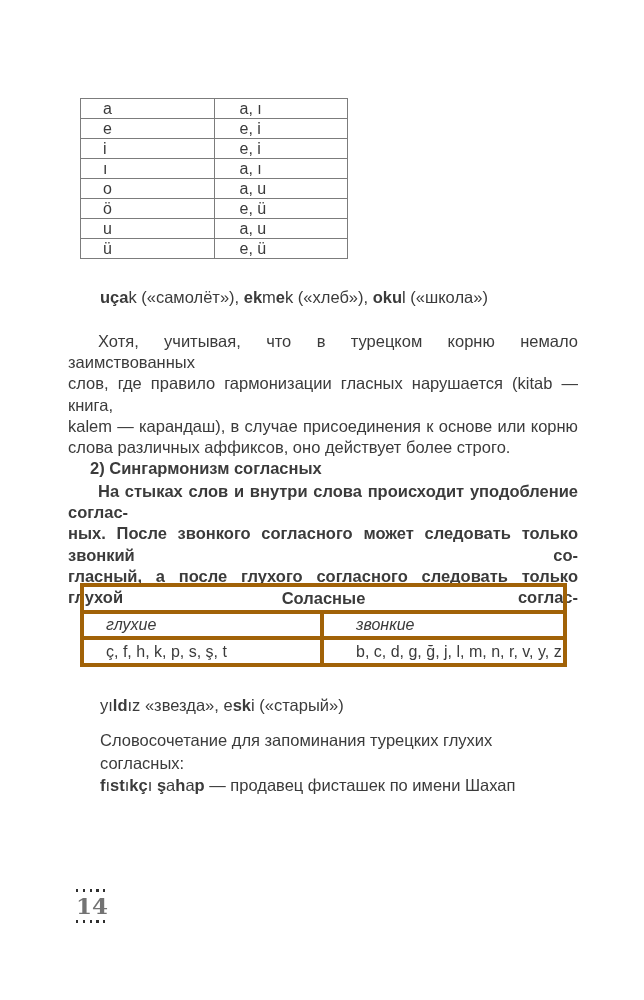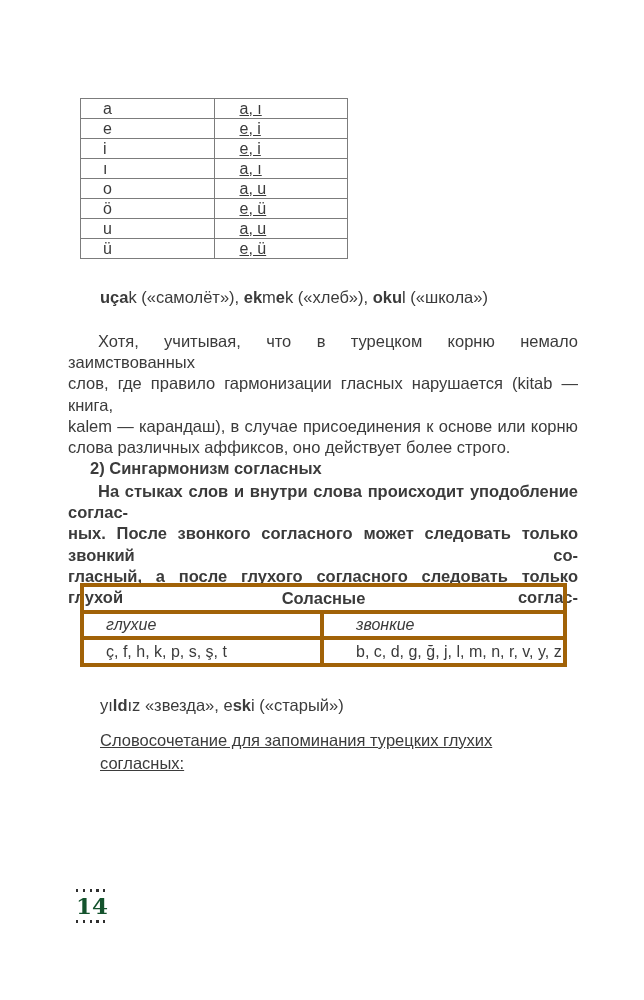--- a/index.html
+++ b/index.html
@@ -8,21 +8,21 @@
     background:#ffffff; overflow:hidden;
     font-family:"Liberation Sans", sans-serif; color:#3b3b3b;
   }
   .b { font-weight:bold; }
 
   
   table.vowel { position:absolute; left:80px; top:98px; width:268px;
     border-collapse:collapse; table-layout:fixed; }
   table.vowel td { border:1px solid #7c7c7c; height:19px; font-size:16px;
     color:#3b3b3b; padding:0 0 0 22px; vertical-align:middle; }
-  table.vowel td.c2 { padding-left:25px;text-decoration:underline; }
+  table.vowel td.c2 { padding-left:25px; }
 
   
   .example { position:absolute; left:100px; font-size:16.5px; white-space:nowrap; }
 
   
   .para { position:absolute; left:68px; width:510px; font-size:16.5px;
     line-height:21.2px; }
   .para .line.just { text-align:justify; text-align-last:justify; }
   .para .line.first { text-indent:30px; }
   .heading { position:absolute; left:60px; width:510px; font-size:16.5px;
@@ -36,29 +36,29 @@
   table.consonant th.title { height:21px; font-size:16.5px; font-weight:bold;
     text-align:center; }
   table.consonant td.hdr { height:20px; font-style:italic; }
   table.consonant td.dat { height:21px; }
   table.consonant col.c1 { width:240px; }
   table.consonant td.p1 { padding-left:22px; }
   table.consonant td.p2 { padding-left:32px; }
 
   
   .mnemonic { position:absolute; left:100px; top:729px; width:478px;
-    font-size:16.5px; line-height:22.5px;text-decoration:underline; }
+    font-size:16.5px; line-height:22.5px; }
 
   
   .pagenum { position:absolute; left:75px; top:888px; width:34px;
     display:flex; flex-direction:column; align-items:center; }
   .dotrow { width:32px; height:3px; margin:1px 0;
     background:repeating-linear-gradient(90deg,#2f2f2f 0 2.2px,transparent 2.2px 6.8px); }
   .num { font-family:"DejaVu Serif", serif; font-weight:bold; font-size:23px;
-    color:#14532d; line-height:26px; }
+    color:#737373; line-height:26px; }
 </style>
 </head>
 <body>
 
 <div class="page">
 
   <table class="vowel">
     <tbody>
       <tr>
         <td class="c1">a</td>
@@ -129,20 +129,21 @@
         <td class="dat p1">ç, f, h, k, p, s, ş, t</td>
         <td class="dat p2">b, c, d, g, ğ, j, l, m, n, r, v, y, z</td>
       </tr>
     </tbody>
   </table>
 
   <div class="example" style="top:696px;"><span>yı</span><span class="b">ld</span><span>ız</span><span> «звезда», </span><span>e</span><span class="b">sk</span><span>i</span><span> («старый»)</span></div>
 
   <div class="mnemonic">
     <div class="line">Словосочетание для запоминания турецких глухих согласных:</div>
+    <div class="line"><span class="b">f</span><span>ı</span><span class="b">st</span><span>ı</span><span class="b">kç</span><span>ı</span><span> </span><span class="b">ş</span><span>a</span><span class="b">h</span><span>a</span><span class="b">p</span><span> — продавец фисташек по имени Шахап</span></div>
   </div>
 
   <div class="pagenum">
     <div class="dotrow"></div>
     <div class="num">14</div>
     <div class="dotrow"></div>
   </div>
 
 </div>
 

